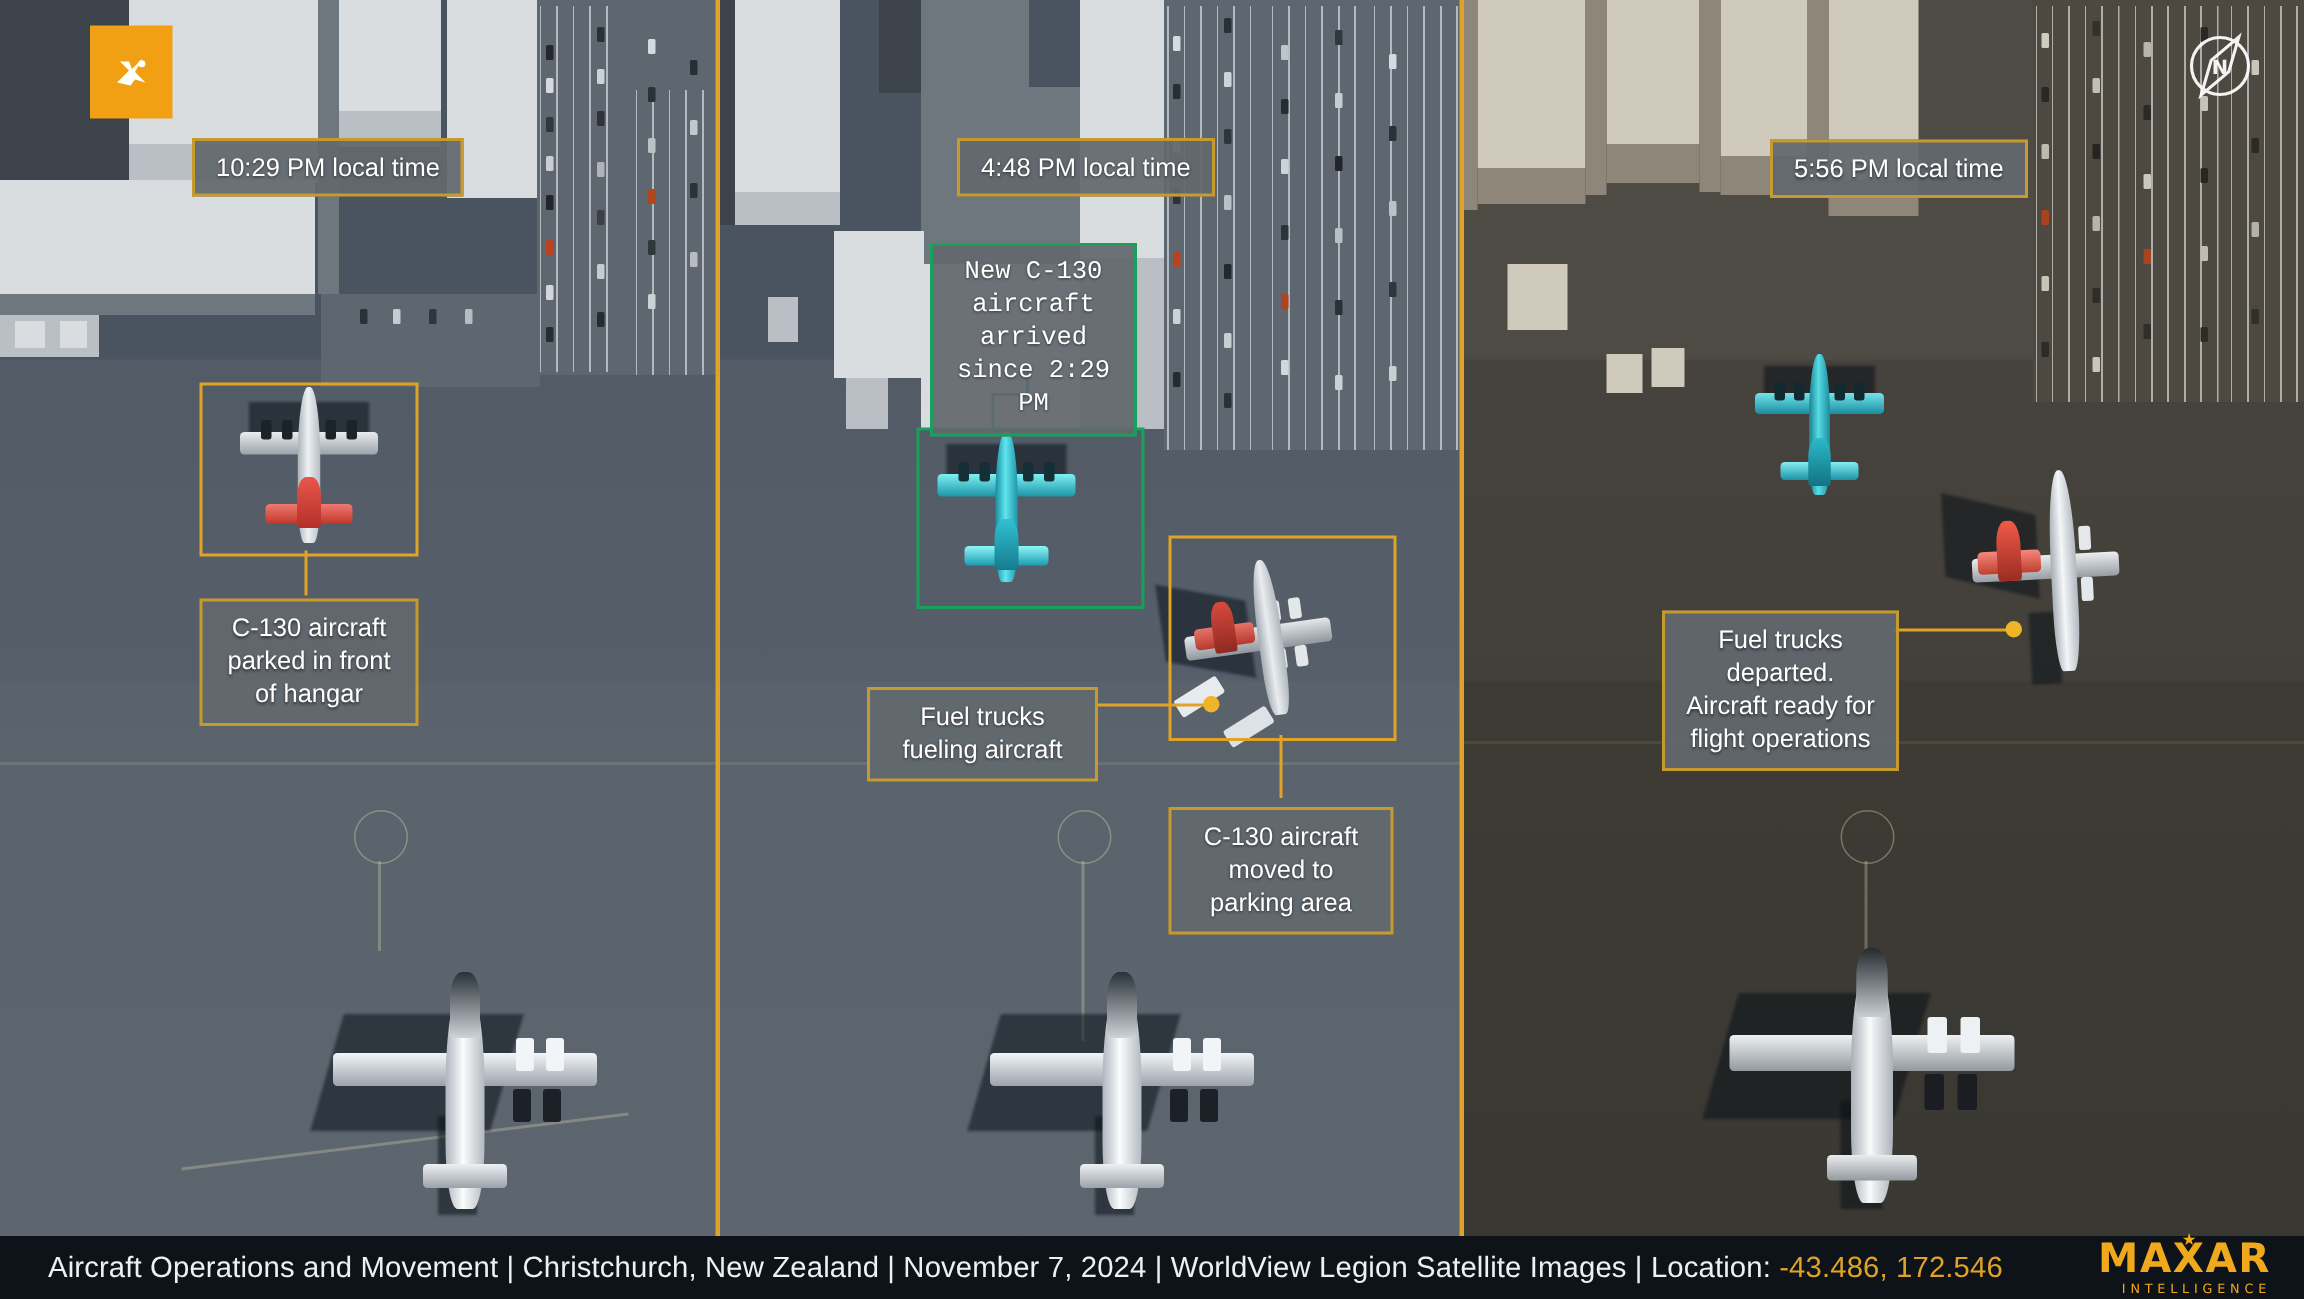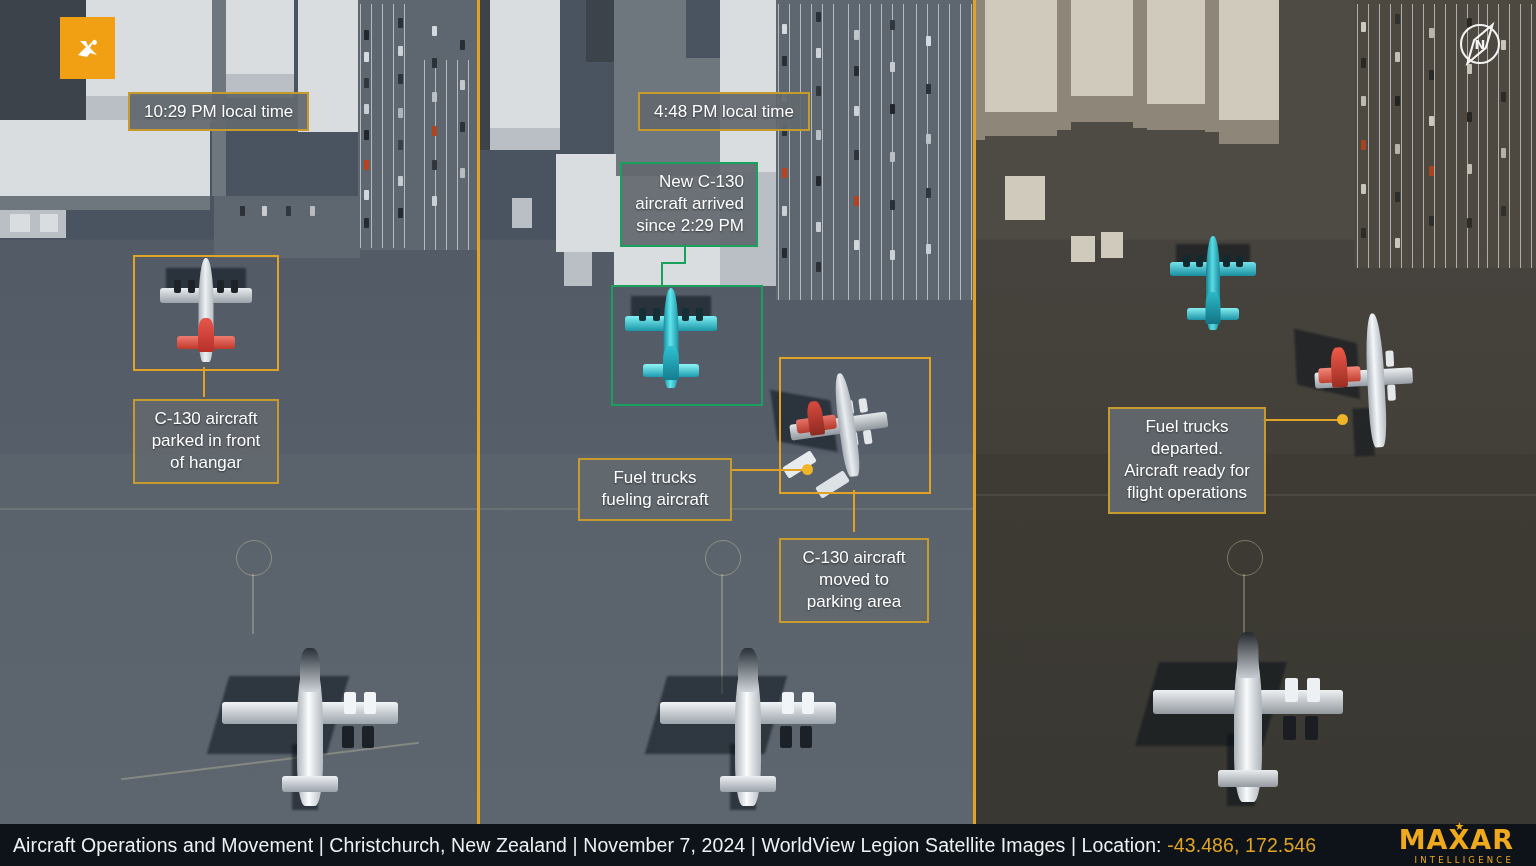--- a/index.html
+++ b/index.html
@@ -58,29 +58,29 @@
 
   .leader{position:absolute;background:#e0a326;z-index:26;}
   .leader.green{background:#19a05c;}
   .dot{position:absolute;width:11px;height:11px;border-radius:50%;background:#f0b429;z-index:27;}
 
   
   .callout{position:absolute;z-index:30;background:rgba(98,104,110,.93);
     border:2px solid #c79a2e;color:#fff;font-size:17px;line-height:1.30;
     padding:7px 12px 8px;text-align:center;white-space:pre-line;
     text-shadow:0 1px 2px rgba(0,0,0,.55);}
-  .callout.green-b{border-color:#19a05c;text-align:right;}
+  .callout.green-b{border-color:#19a05c;text-align:center;font-family:Liberation Mono, monospace;}
   .timebox{position:absolute;z-index:30;background:rgba(98,104,110,.93);
     border:2px solid #c79a2e;color:#fff;font-size:17px;line-height:1;
     padding:9px 14px;white-space:nowrap;text-shadow:0 1px 2px rgba(0,0,0,.55);}
 
   
   #caption{position:absolute;left:0;top:824px;width:1536px;height:42px;
     background:#0d1319;display:flex;align-items:center;z-index:60;}
-  #caption .txt{color:#eef1f3;font-size:19.5px;padding-left:13px;letter-spacing:.1px;white-space:nowrap;}
+  #caption .txt{color:#eef1f3;font-size:19.5px;padding-left:32px;letter-spacing:.1px;white-space:nowrap;}
   #caption .coords{color:#e0a326;}
   #maxar{position:absolute;right:22px;top:826px;z-index:61;text-align:right;}
   #maxar .word{color:#f0a91c;font-size:27px;font-weight:bold;letter-spacing:1px;line-height:1;
     font-family:"DejaVu Sans",sans-serif;text-align:center;}
   #maxar .sub{color:#f0a91c;font-size:8.5px;letter-spacing:3.2px;line-height:1;margin-top:3px;
     font-family:"DejaVu Sans",sans-serif;}
 
   
   #badge{position:absolute;left:60px;top:17px;width:55px;height:62px;background:#f0a012;z-index:50;
     display:flex;align-items:center;justify-content:center;}
@@ -379,20 +379,21 @@
       <div class="tail" style="top:138px;width:60px;height:17px;background:linear-gradient(180deg,#e9ecee,#949aa0);"></div>
       <div class="vstab" style="top:0px;width:21px;height:46px;background:linear-gradient(180deg,#262b30,#c7cdd2);"></div>
     </div>
   </div>
 
   <div class="divider" style="left:477px;"></div>
   <div class="divider" style="left:973px;"></div>
 
   <div class="timebox" style="left:128px;top:92px;">10:29 PM local time</div>
   <div class="timebox" style="left:638px;top:92px;">4:48 PM local time</div>
+  <div class="timebox" style="left:1180px;top:93px;">5:56 PM local time</div>
 
   <div class="callout" style="left:133px;top:399px;width:118px;">C-130 aircraft
 parked in front
 of hangar</div>
 
   <div class="callout green-b" style="left:620px;top:162px;width:110px;">New C-130
 aircraft arrived
 since 2:29 PM</div>
 
   <div class="callout" style="left:578px;top:458px;width:126px;">Fuel trucks

